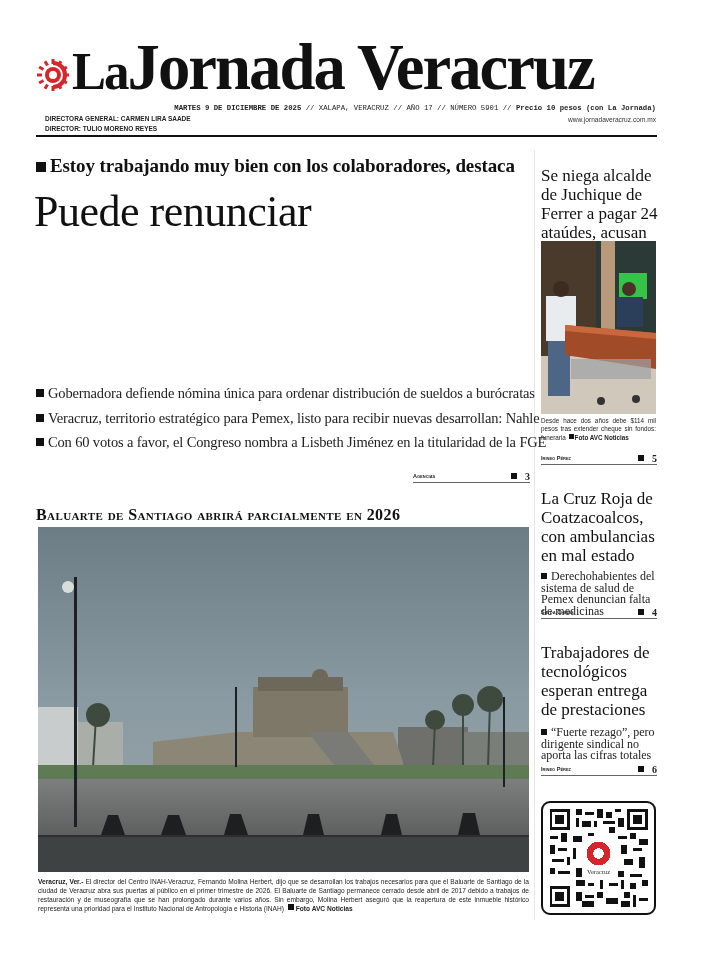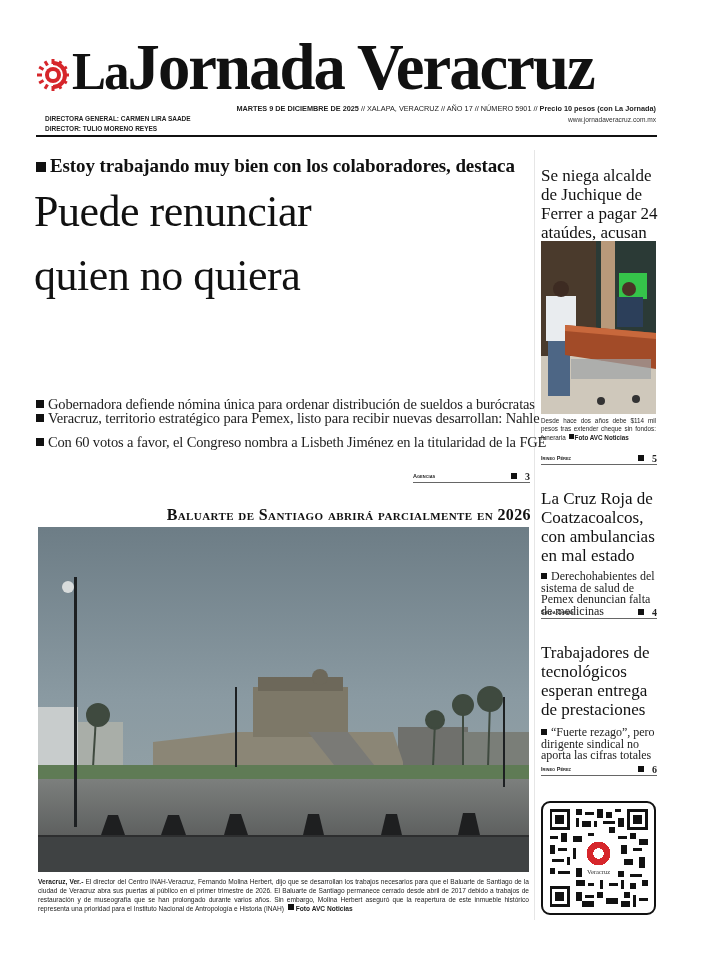--- a/index.html
+++ b/index.html
@@ -4,34 +4,34 @@
 <style>
 *{box-sizing:border-box;margin:0;padding:0}
 html,body{width:719px;height:953px;background:#fff;overflow:hidden}
 body{position:relative;font-family:"Liberation Serif",serif;color:#111}
 .abs{position:absolute}
 
 #logo-mark{left:36px;top:58px;width:34px;height:34px}
 #logo-text{left:72px;top:34px;font-family:"Liberation Serif",serif;font-weight:bold;font-size:66px;letter-spacing:-2px;line-height:1;white-space:nowrap;transform:scaleX(0.98);transform-origin:left}
 #logo-text .la{font-size:52px}
 .stafftxt{font-family:"Liberation Sans",sans-serif;font-weight:bold;font-size:6.5px;color:#222;white-space:nowrap}
-#dateline{right:63px;top:104px;font-family:Liberation Sans, sans-serif;font-size:7.3px;font-weight:bold;white-space:nowrap;color:#222}
+#dateline{right:63px;top:104px;font-family:Liberation Mono, monospace;font-size:7.3px;font-weight:bold;white-space:nowrap;color:#222}
 #dateline .lt{font-weight:normal}
 #website{right:63px;top:116px;font-family:"Liberation Sans",sans-serif;font-size:6.6px;color:#333}
 #masthead-rule{left:36px;top:135px;width:621px;height:2px;background:#111}
 
 #kicker{left:36px;top:155px;font-size:19px;font-weight:bold;white-space:nowrap;letter-spacing:-0.1px}
 #headline{left:34px;top:180px;width:505px;font-size:44px;font-weight:normal;line-height:64px;letter-spacing:-0.5px}
 .bullet-line{left:36px;font-size:14.5px;white-space:nowrap;letter-spacing:-0.15px;color:#222}
 .sq{display:inline-block;width:8px;height:8px;background:#111;margin-right:4px;vertical-align:1px}
 .byline-row{height:10px;border-bottom:1px solid #666;font-family:"Liberation Sans",sans-serif;font-size:5.5px;font-weight:bold;color:#222}
 .byline-row .num{position:absolute;right:0;top:-2px;font-family:"Liberation Serif",serif;font-size:10px;font-weight:bold;background:#fff;padding-left:4px}
 .byline-row .num .sq{width:6px;height:6px;margin-right:8px}
 
-#photo-title{left:36px;top:506px;width:495px;text-align:right;font-size:16px;font-weight:bold;font-variant:small-caps;letter-spacing:0.4px;white-space:nowrap}
+#photo-title{left:36px;top:506px;width:495px;text-align:left;font-size:16px;font-weight:bold;font-variant:small-caps;letter-spacing:0.4px;white-space:nowrap}
 #photo{left:38px;top:527px;width:491px;height:345px;overflow:hidden;background:#5e6b70}
 #caption{left:38px;top:877px;width:491px;font-family:"Liberation Sans",sans-serif;font-size:6.6px;line-height:9px;text-align:justify;color:#222}
 
 .side-head{left:541px;width:125px;font-size:17px;line-height:19px;color:#111}
 #coffin-photo{left:541px;top:241px;width:115px;height:173px;overflow:hidden}
 #coffin-caption{left:541px;top:417px;width:115px;font-family:"Liberation Sans",sans-serif;font-size:6.3px;line-height:8.4px;text-align:justify;color:#222}
 .side-sub{left:541px;width:117px;font-size:12px;line-height:11.5px;color:#222}
 #qr-box{left:541px;top:801px;width:115px;height:114px;border:2px solid #111;border-radius:9px;background:#fff;padding:6px}
 .vrule{left:534px;top:150px;width:1px;height:770px;background:#e6e6e6}
 </style>
@@ -72,23 +72,22 @@
 <div class="abs" id="website">www.jornadaveracruz.com.mx</div>
 <div class="abs" id="masthead-rule"></div>
 
 <div class="abs vrule"></div>
 
 <div class="abs" id="kicker">
   <span class="sq" style="width:10px;height:10px;vertical-align:0"></span><span>Estoy trabajando muy bien con los colaboradores, destaca</span>
 </div>
 <div class="abs" id="headline">
   <div>Puede renunciar</div>
-  <div>quien no quiera</div>
-</div>
-<div class="abs bullet-line" style="top:396px">
+</div>
+<div class="abs bullet-line" style="top:385px">
   <span class="sq"></span><span>Gobernadora defiende nómina única para ordenar distribución de sueldos a burócratas</span>
 </div>
 <div class="abs bullet-line" style="top:410px">
   <span class="sq"></span><span>Veracruz, territorio estratégico para Pemex, listo para recibir nuevas desarrollan: Nahle</span>
 </div>
 <div class="abs bullet-line" style="top:434px">
   <span class="sq"></span><span>Con 60 votos a favor, el Congreso nombra a Lisbeth Jiménez en la titularidad de la FGE</span>
 </div>
 <div class="abs byline-row" style="left:413px;top:473px;width:117px">
   <span style="font-variant:small-caps">Agencias</span>

